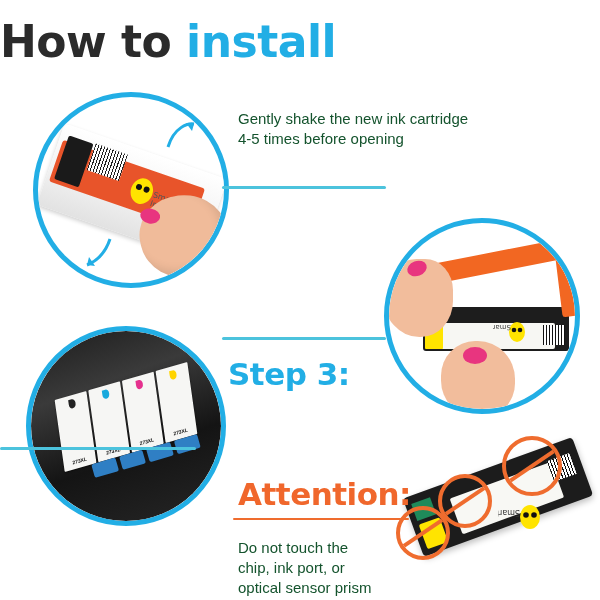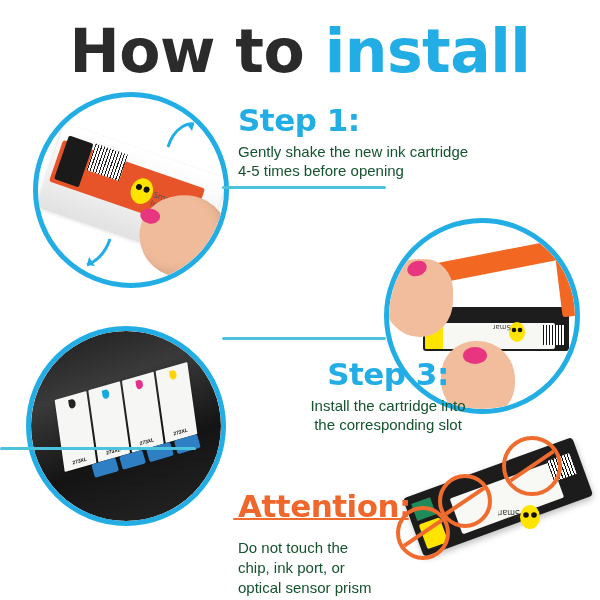--- a/index.html
+++ b/index.html
@@ -8,22 +8,21 @@
     background:#ffffff;
     font-family:"Liberation Sans", sans-serif;
     position:relative;
     overflow:hidden;
   }
   #page { position:absolute; left:0; top:0; width:600px; height:600px; }
 
   
   .title {
     position:absolute; left:0; top:16px; width:600px;
-    text-align:center;
-    font-size:60px; font-weight:bold; letter-spacing:-0.5px;
+    font-size:44px; font-weight:bold; letter-spacing:-0.5px;
     color:#2b2b2b;
     font-family:"DejaVu Sans", sans-serif;
   }
   .title .accent { color:#22aee5; }
 
   
   .step-block { position:absolute; }
   .step-head {
     font-family:"DejaVu Sans", sans-serif;
     font-weight:bold;
@@ -238,21 +237,20 @@
         <path d="M30 5 L22 4 L28 12 Z" fill="#22aee5"></path>
       </svg>
       <svg class="arrow-dn" viewBox="0 0 34 34">
         <path d="M28 4 C22 22, 10 28, 5 30" stroke="#22aee5" stroke-width="3" fill="none"></path>
         <path d="M5 30 L13 31 L7 22 Z" fill="#22aee5"></path>
       </svg>
     </div>
   </div>
 
   <div class="step-block" style="left:238px; top:104px; width:300px;">
-    <div class="step-head">Step 1:</div>
     <div class="step-body">Gently shake the new ink cartridge
 4-5 times before opening</div>
   </div>
   <div class="divider cyan" style="left:222px; top:186px; width:164px;"></div>
 
   <div class="photo-circle c2">
     <div class="photo-inner">
       <div class="cart2">
         <div class="cart2-label"></div>
         <div class="cart2-y"></div>
@@ -303,24 +301,22 @@
       </div>
       <div class="slotbtns">
         <div class="slotbtn"></div>
         <div class="slotbtn"></div>
         <div class="slotbtn"></div>
         <div class="slotbtn"></div>
       </div>
     </div>
   </div>
 
-  <div class="step-block" style="left:238px; top:358px; width:300px;text-align:center;">
+  <div class="step-block" style="left:228px; top:358px; width:300px;">
     <div class="step-head">Step 3:</div>
-    <div class="step-body">Install the cartridge into
-the corresponding slot</div>
   </div>
   <div class="divider cyan" style="left:0px; top:447px; width:196px;"></div>
 
   <div class="att-photo">
     <div class="att-cart">
       <div class="att-label"></div>
       <div class="att-y"></div>
       <div class="att-bar"></div>
       <div class="att-chip"></div>
     </div>
@@ -328,21 +324,21 @@
       <ellipse cx="32" cy="15" rx="10" ry="12" fill="#ffe400"></ellipse>
       <circle cx="28" cy="13" r="2.8" fill="#111"></circle>
         <circle cx="36" cy="13" r="2.8" fill="#111"></circle>
       <text x="0" y="16" font-size="8" font-family="DejaVu Sans" fill="#333" transform="rotate(180 11 12)">Smart</text>
     </svg>
     <div class="ban ban1"></div>
     <div class="ban ban2"></div>
     <div class="ban ban3"></div>
   </div>
 
-  <div class="step-block" style="left:238px; top:490px; width:230px;">
+  <div class="step-block" style="left:238px; top:478px; width:230px;">
     <div class="step-head warn">Attention:</div>
   </div>
   <div class="divider orange" style="left:233px; top:518px; width:176px;"></div>
   <div class="step-block" style="left:238px; top:522px; width:230px;">
     <div class="step-body" style="margin-top:16px">Do not touch the
 chip, ink port, or
 optical sensor prism</div>
   </div>
 
 </div>

